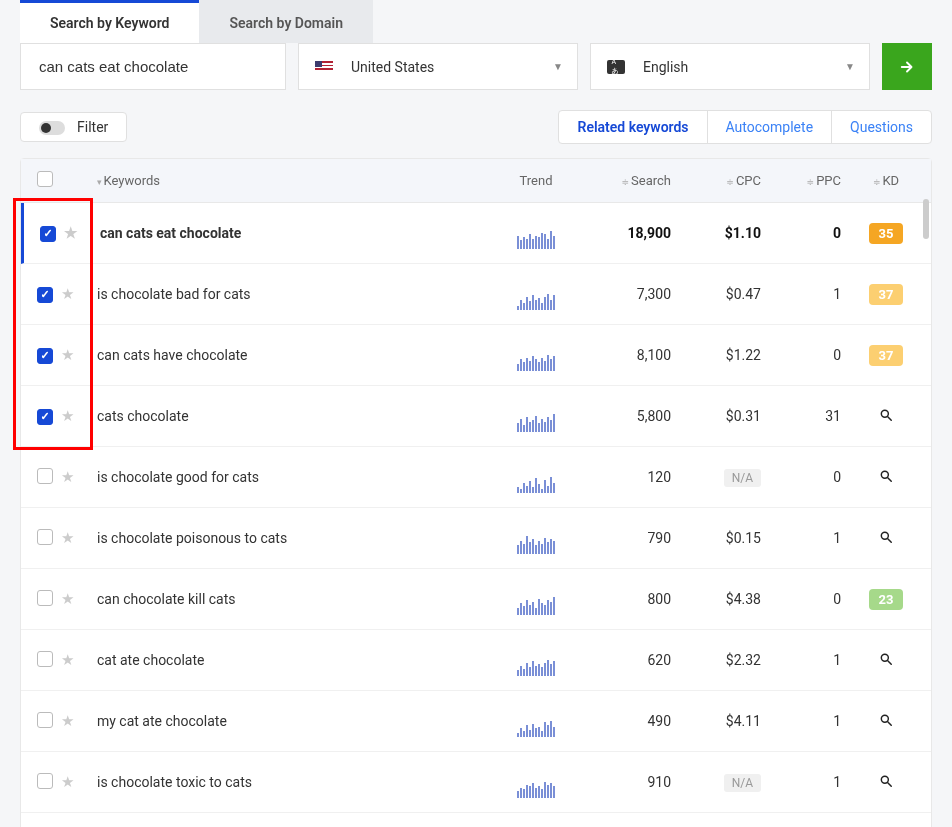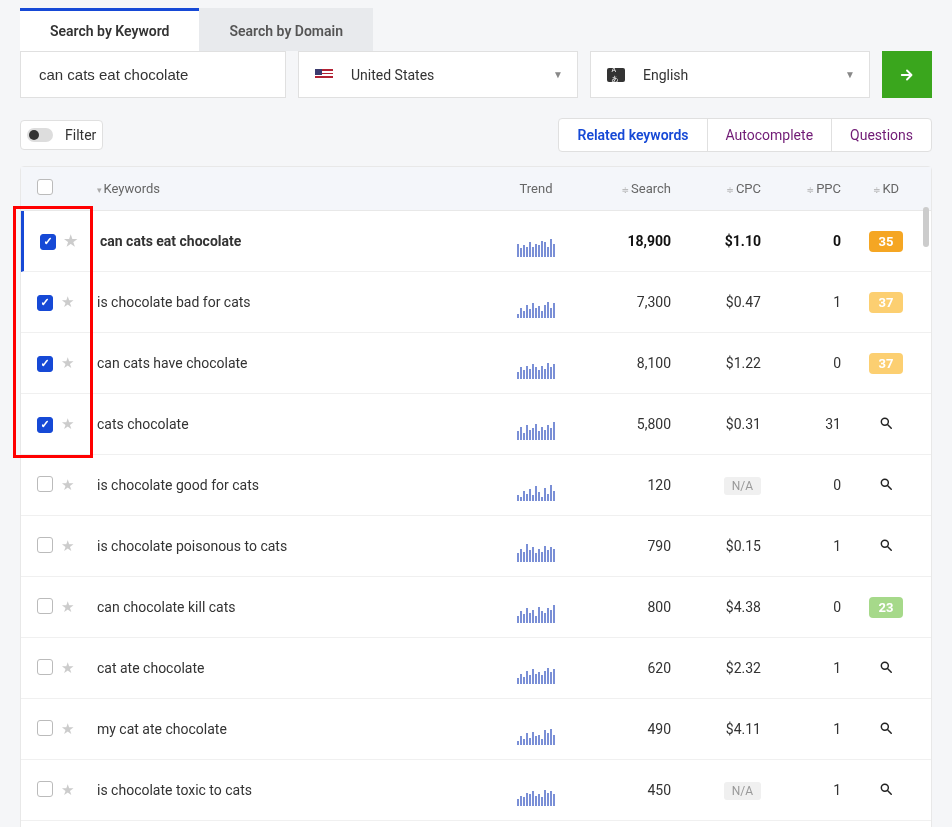--- a/index.html
+++ b/index.html
@@ -1,44 +1,44 @@
 <!DOCTYPE html>
 <html><head>
 <meta charset="utf-8">
 <style>
 * { box-sizing: border-box; margin: 0; padding: 0; }
 body { font-family: -apple-system, BlinkMacSystemFont, "Segoe UI", Roboto, Arial, sans-serif; background: #f5f6f8; font-size: 14px; color: #333; width: 952px; }
 .container { padding: 0 20px; }
 
 
-.tabs { display: flex; margin-top: 8px; }
+.tabs { display: flex; margin-top: 0; }
 .tab { padding: 12px 30px; font-weight: 600; font-size: 14px; cursor: pointer; color: #333; border-top: 3px solid transparent; }
 .tab.active { background: #fff; border-top: 3px solid #1649d6; }
 .tab:not(.active) { background: #e8eaed; color: #555; }
 
 
 .search-row { display: flex; gap: 12px; margin-bottom: 20px; }
 .search-input-wrap { flex: 1; background: #fff; border: 1px solid #e0e0e0; padding: 14px 18px; }
 .search-input { border: none; outline: none; font-size: 15px; width: 100%; color: #333; }
 .dropdown { background: #fff; border: 1px solid #e0e0e0; display: flex; align-items: center; padding: 0 16px; gap: 18px; min-width: 280px; position: relative; cursor: pointer; }
 .dropdown .chevron { position: absolute; right: 14px; color: #888; font-size: 10px; }
 .flag { width: 18px; height: 12px; display: inline-block; background: linear-gradient(to bottom, #b22234 0%, #b22234 15%, #fff 15%, #fff 30%, #b22234 30%, #b22234 45%, #fff 45%, #fff 60%, #b22234 60%, #b22234 75%, #fff 75%, #fff 100%); position: relative; }
 .flag::before { content: ''; position: absolute; top:0; left:0; width: 40%; height: 55%; background: #3c3b6e; }
 .lang-icon { width: 18px; height: 14px; background:#333; border-radius:2px; position:relative; display:inline-block; }
 .lang-icon::after { content:'Aあ'; font-size:7px; color:#fff; position:absolute; top:50%; left:50%; transform:translate(-50%,-50%); }
 .go-btn { width: 50px; background: #3aa61d; display: flex; align-items: center; justify-content: center; cursor: pointer; }
 .go-btn svg { fill: #fff; }
 
 
 .filter-row { display: flex; justify-content: space-between; align-items: center; margin-bottom: 14px; }
-.filter-toggle { display: inline-flex; align-items: center; gap: 12px; background: #fff; border: 1px solid #e0e0e0; border-radius: 4px; padding: 6px 6px; cursor: pointer; }
+.filter-toggle { display: inline-flex; align-items: flex-end; gap: 12px; background: #fff; border: 1px solid #e0e0e0; border-radius: 4px; padding: 6px 18px; cursor: pointer; }
 .toggle { width: 26px; height: 14px; background: #ddd; border-radius: 7px; position: relative; }
 .toggle::after { content:''; width: 10px; height: 10px; background: #333; border-radius: 50%; position: absolute; top: 2px; left: 2px; }
 .tab-group { display: inline-flex; background: #fff; border: 1px solid #e0e0e0; border-radius: 4px; overflow: hidden; }
-.tab-group .gtab { padding: 8px 18px; cursor: pointer; font-size: 14px; color: #701a75; border-right: 1px solid #e0e0e0; }
+.tab-group .gtab { padding: 8px 18px; cursor: pointer; font-size: 14px; color: #3b82f6; border-right: 1px solid #e0e0e0; }
 .tab-group .gtab:last-child { border-right: none; }
 .tab-group .gtab.active { color: #1649d6; font-weight: 600; }
 
 
 .table-wrap { background: #fff; border: 1px solid #e8e8e8; border-radius: 4px; position: relative; }
 .thead { display: flex; align-items: center; padding: 12px 0; background: #f4f6fa; border-bottom: 1px solid #e8e8e8; font-size: 13px; color: #666; }
 .col-check { width: 40px; padding-left: 16px; }
 .col-star { width: 30px; }
 .col-kw { flex: 1; padding-left: 6px; }
 .col-trend { width: 90px; text-align: center; }
@@ -386,21 +386,21 @@
               <span style="height: 15px;"></span>
               <span style="height: 10.5px;"></span>
               <span style="height: 12px;"></span>
               <span style="height: 9px;"></span>
               <span style="height: 16.5px;"></span>
               <span style="height: 13.5px;"></span>
               <span style="height: 15px;"></span>
               <span style="height: 12px;"></span>
             </div>
           </div>
-          <div class="col-search">450</div>
+          <div class="col-search">910</div>
           <div class="col-cpc"><span class="na">N/A</span></div>
           <div class="col-ppc">1</div>
           <div class="col-kd"><span class="kd-search"><svg width="14" height="14" viewBox="0 0 24 24">
                 <circle cx="10" cy="10" r="6" stroke="#222" stroke-width="2.5" fill="none"></circle>
                 <line x1="15" y1="15" x2="21" y2="21" stroke="#222" stroke-width="2.5" stroke-linecap="round"></line>
               </svg></span></div>
         </div>
         <div class="row"></div>
       </div>
     <div class="red-box" id="redbox1" style="left: -8px; top: 39px; width: 80px; height: 252px;"></div>

